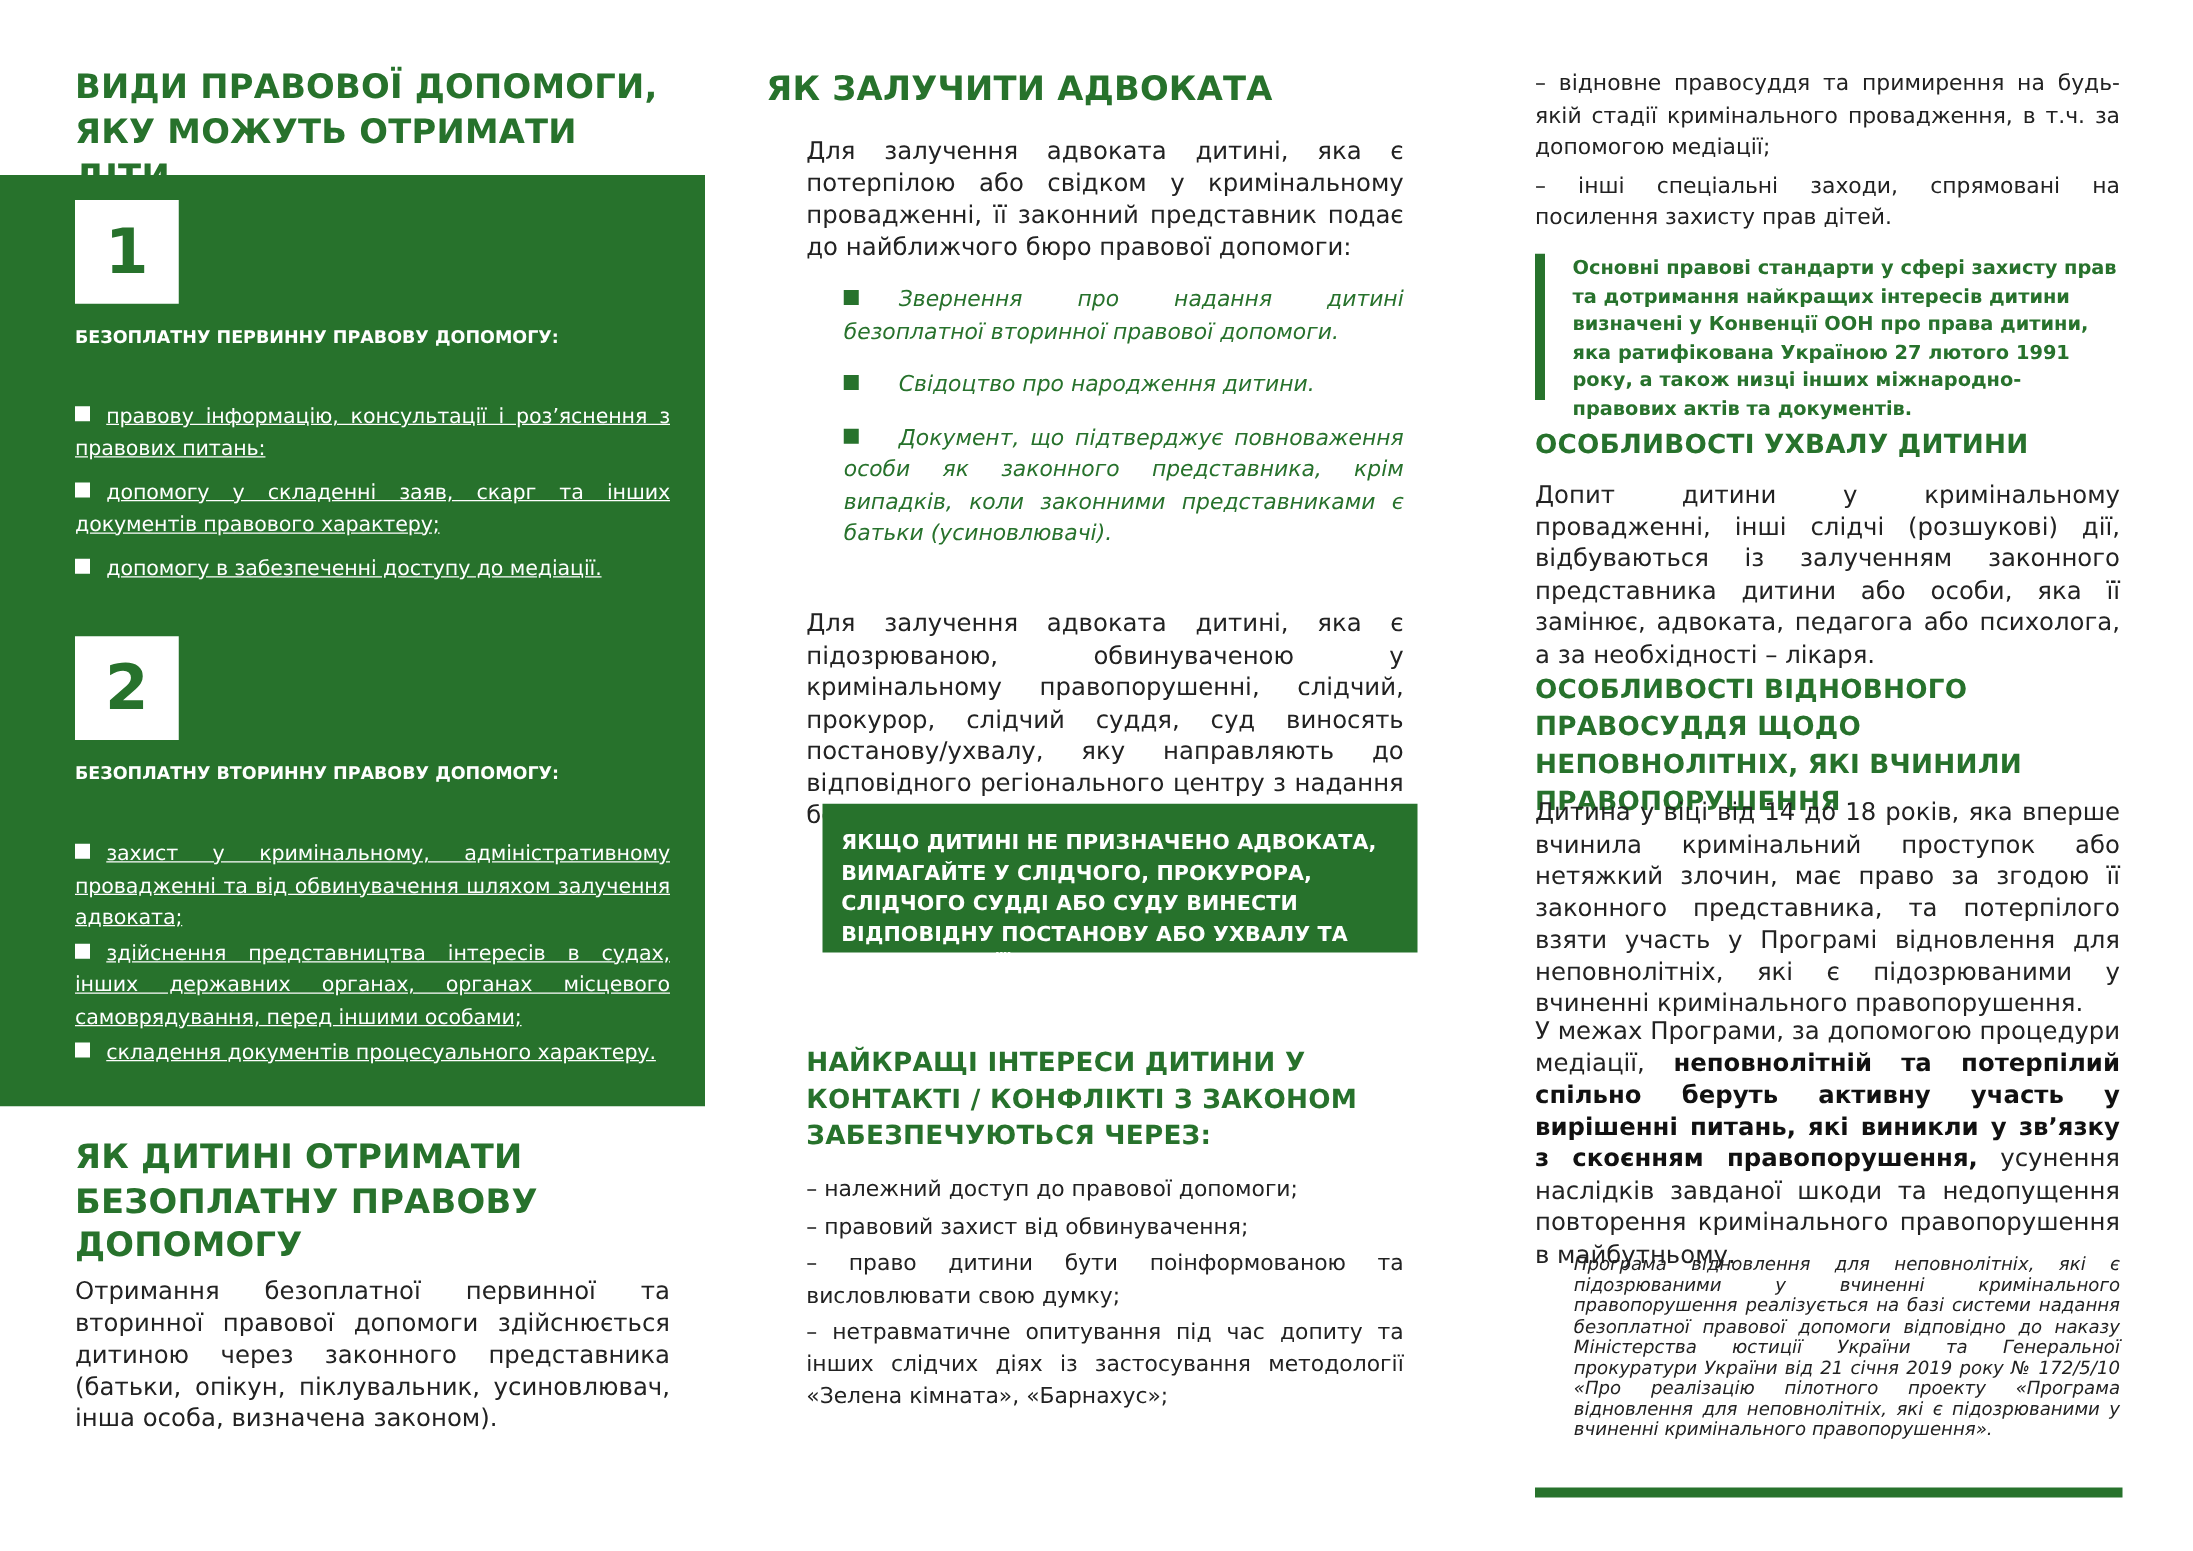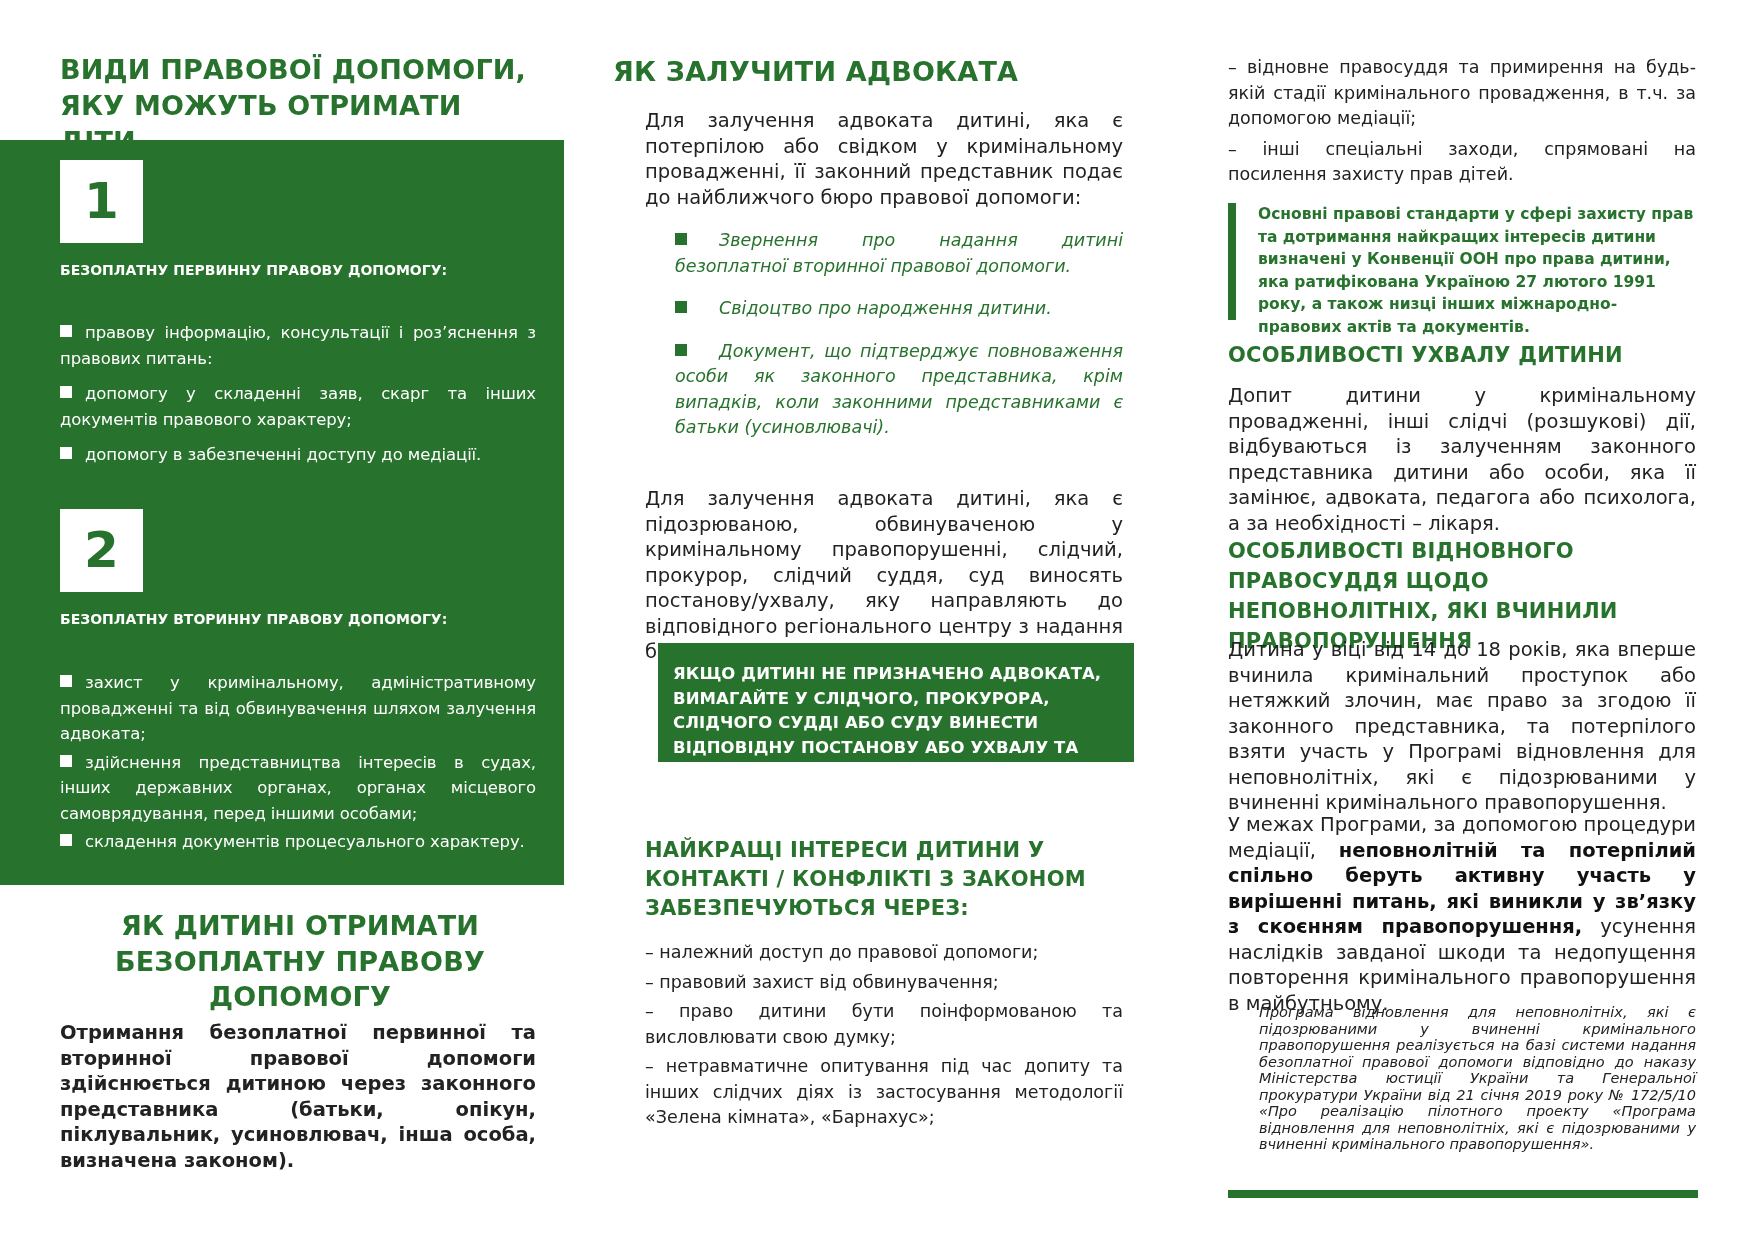--- a/index.html
+++ b/index.html
@@ -10,30 +10,30 @@
   
   #col1-title { position: absolute; left: 60px; top: 52px; width: 480px; font-size: 27px; line-height: 36px; }
   #panel { position: absolute; left: 0; top: 140px; width: 564px; height: 745px; background: #27722c; color: #fff; }
   .num-box { position: absolute; left: 60px; width: 83px; height: 83px; background: #fff; color: #27722c;
              font-weight: bold; font-size: 50px; line-height: 83px; text-align: center; }
   #num1 { top: 20px; }
   #num2 { top: 369px; }
   .panel-head { position: absolute; left: 60px; width: 480px; font-weight: bold; font-size: 14px; line-height: 25px; color: #fff; }
   #panel-head1 { top: 118px; }
   #panel-head2 { top: 467px; }
-  .panel-list { position: absolute; left: 60px; width: 476px; list-style: none; }
+  .panel-list { position: absolute; left: 60px; width: 476px; list-style: none; text-decoration: underline; }
   .panel-list li { font-family: "DejaVu Sans", sans-serif; font-size: 16.5px; line-height: 25.5px; color: #fff;
                    text-align: justify; margin-bottom: 10px; letter-spacing: -0.1px; }
   .panel-list li .sq { display: inline-block; width: 12px; height: 12px; background: #fff; margin-right: 13px; vertical-align: 1px; }
   #list1 { top: 180px; }
   #list2 { top: 530px; }
   #list2 li { margin-bottom: 3px; }
 
-  #col1-sub { position: absolute; left: 60px; top: 908px; width: 480px; font-size: 27px; line-height: 35.5px; text-align: center; }
-  #col1-body { position: absolute; left: 60px; top: 1020px; width: 476px; font-size: 19.5px; line-height: 25.5px; text-align: justify; color: #222; font-weight: bold; }
+  #col1-sub { position: absolute; left: 60px; top: 908px; width: 480px; font-size: 27px; line-height: 35.5px; }
+  #col1-body { position: absolute; left: 60px; top: 1020px; width: 476px; font-size: 19.5px; line-height: 25.5px; text-align: justify; color: #222; }
 
   
   #col2-title { position: absolute; left: 613px; top: 55px; width: 480px; font-size: 27px; line-height: 34px; }
   .body-p { font-size: 19.5px; line-height: 25.5px; text-align: justify; color: #222; }
   #col2-p1 { position: absolute; left: 645px; top: 108px; width: 478px; }
   #docs-list { position: absolute; left: 675px; top: 228px; width: 448px; list-style: none; }
   #docs-list li { font-style: italic; font-size: 17.5px; line-height: 25.5px; color: #27722c; text-align: justify; margin-bottom: 17px; }
   #docs-list li .sq { display: inline-block; width: 12px; height: 12px; background: #27722c; margin-right: 32px; vertical-align: 1px; }
   #col2-p2 { position: absolute; left: 645px; top: 486px; width: 478px; }
   #notice { position: absolute; left: 658px; top: 643px; width: 476px; height: 119px; background: #27722c; color: #fff;

